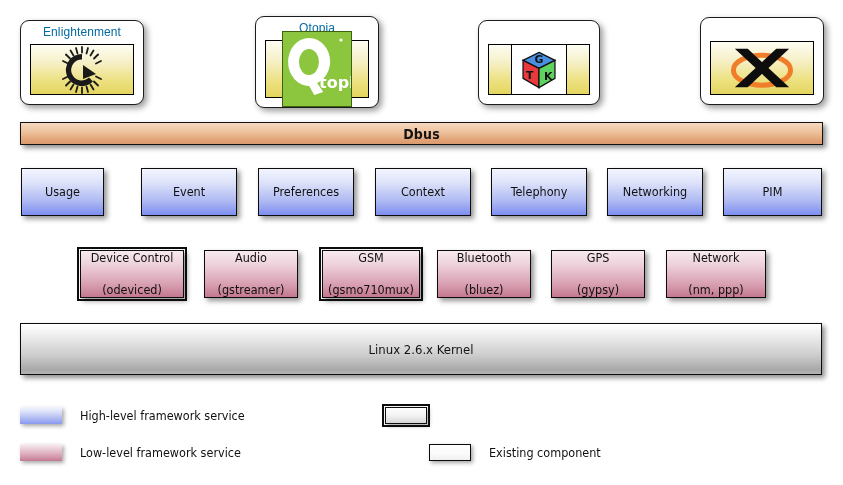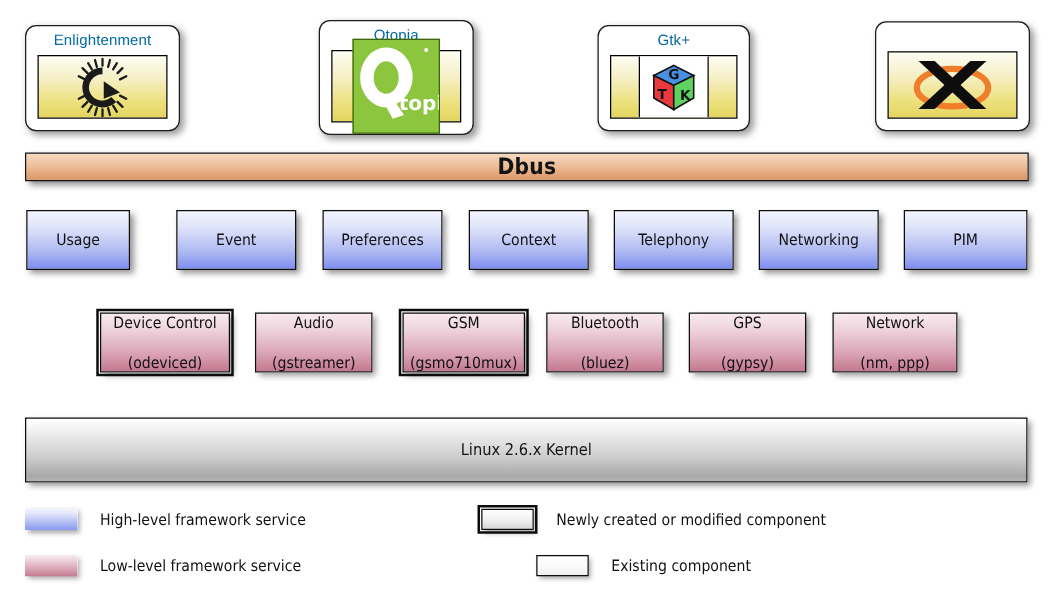--- a/index.html
+++ b/index.html
@@ -61,21 +61,21 @@
     border: 1px solid #121212;
     box-sizing: border-box;
     background: linear-gradient(to bottom, #f5d9c0 0%, #edc09b 45%, #e2a477 80%, #d99b6d 100%);
     box-shadow: 3px 3px 5px rgba(0,0,0,0.45);
     display: flex;
     align-items: center;
     justify-content: center;
   }
   .dbus-label {
     font-family: "DejaVu Sans Condensed", "DejaVu Sans", sans-serif;
-    font-size: 18px;
+    font-size: 14px;
     font-weight: bold;
     color: #141414;
     letter-spacing: 0.2px;
   }
 
   
   .svc {
     position: absolute;
     box-sizing: border-box;
     display: flex;
@@ -203,21 +203,20 @@
           <path d="M26 6 a21 24 0 1 0 0.2 48 l5 9 9 -3 -6 -9 a21 24 0 0 0 13 -21 a21 24 0 0 0 -21.2 -24 z
                    M26 17 a10 13 0 1 1 -0.1 26 a10 13 0 0 1 0.1 -26 z" fill="#ffffff"></path>
           <text x="36" y="56" font-family="DejaVu Sans, sans-serif" font-size="16" font-weight="bold" fill="#ffffff">topia</text>
         </svg>
       </div>
     </div>
   </div>
 </div>
 
 <div class="app-box" style="left:478px; top:20px; width:122px; height:85px;">
-  <div class="app-title">Gtk+</div>
   <div class="app-logo">
     <div class="logo-inner">
       <div style="position:absolute; left:50%; top:0; bottom:0; transform:translateX(-50%);
                   width:54px; background:#ffffff; border-left:1px solid #000; border-right:1px solid #000;
                   display:flex; align-items:center; justify-content:center;">
         <svg width="42" height="42" viewBox="0 0 100 100" aria-hidden="true">
           <polygon points="50,8 88,27 88,70 50,92 12,70 12,27" fill="none"></polygon>
           <polygon points="50,8 88,27 50,46 12,27" fill="#4a90e2" stroke="#111" stroke-width="3"></polygon>
           <polygon points="12,27 50,46 50,92 12,70" fill="#e8393c" stroke="#111" stroke-width="3"></polygon>
           <polygon points="88,27 88,70 50,92 50,46" fill="#5fd35f" stroke="#111" stroke-width="3"></polygon>
@@ -300,32 +299,31 @@
     <span class="sub">(gypsy)</span>
   </span>
 </div>
 <div class="svc red existing" style="left:666px; top:250px; width:100px; height:48px;">
   <span>
     <span>Network</span>
     <span class="sub">(nm, ppp)</span>
   </span>
 </div>
 
-<div class="kernel-bar" style="left:20px; top:334px; width:802px; height:52px;">
+<div class="kernel-bar" style="left:20px; top:323px; width:802px; height:52px;">
   <span class="kernel-label">Linux 2.6.x Kernel</span>
 </div>
 
 <div class="legend-row" style="left:20px; top:407px;">
   <span class="legend-swatch blue"></span>
   <span class="legend-text">High-level framework service</span>
 </div>
 <div class="legend-row" style="left:20px; top:444px;">
   <span class="legend-swatch red"></span>
   <span class="legend-text">Low-level framework service</span>
 </div>
 <div class="legend-row" style="left:385px; top:407px;">
   <span class="legend-swatch outline-double"></span>
-  <span class="legend-text">Newly created or modified component</span>
 </div>
 <div class="legend-row" style="left:385px; top:444px;padding-left:44px;">
   <span class="legend-swatch outline-single"></span>
   <span class="legend-text">Existing component</span>
 </div>
 
 </body></html>

